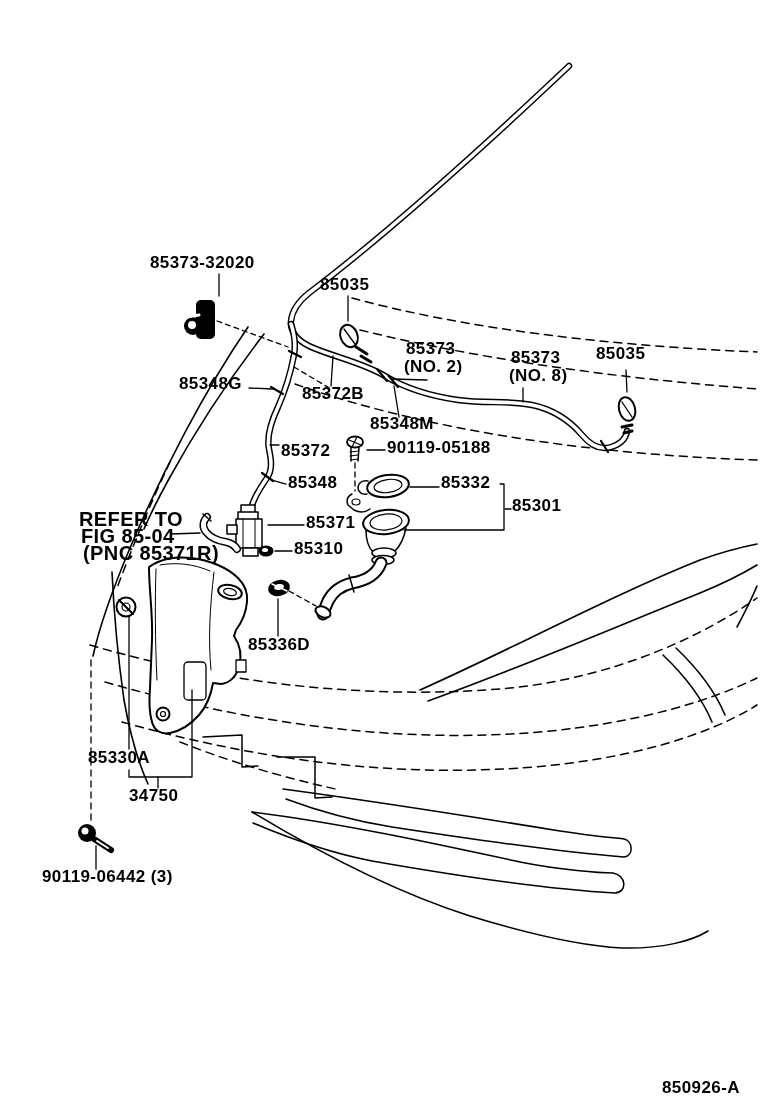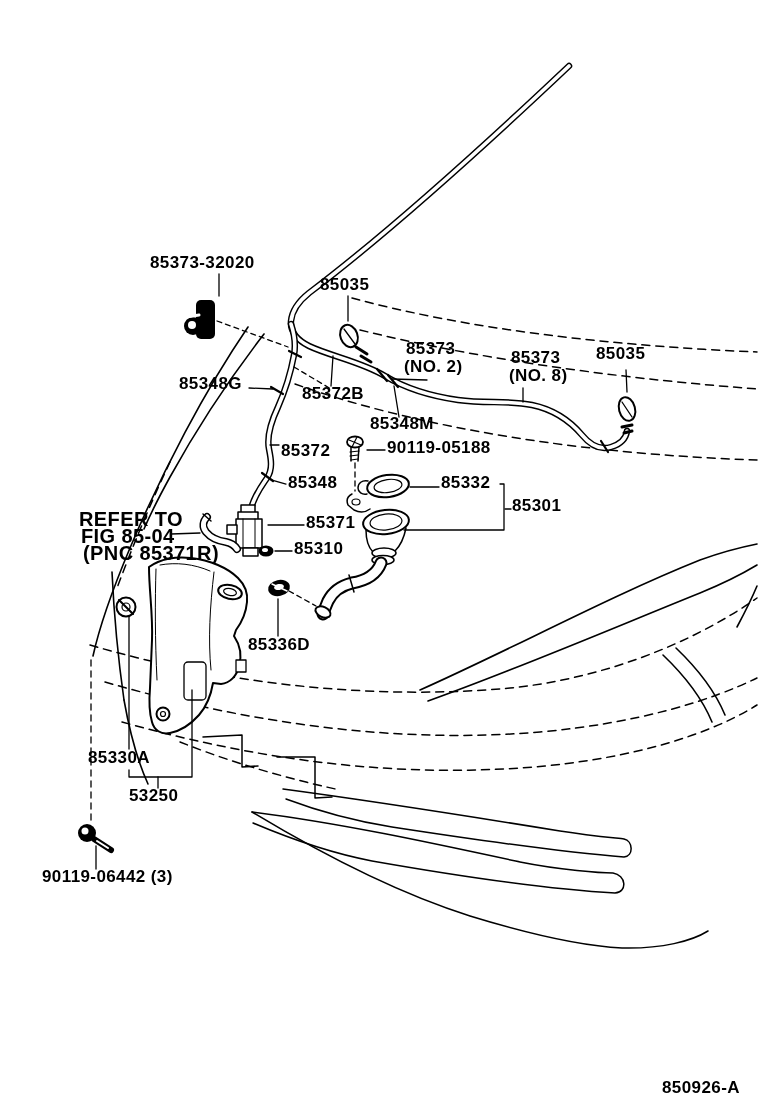--- a/index.html
+++ b/index.html
@@ -218,17 +218,17 @@
 <div class="lbl" style="left:288px;top:474px">85348</div>
 <div class="lbl" style="left:441px;top:474px">85332</div>
 <div class="lbl" style="left:512px;top:497px">85301</div>
 <div class="lbl small" style="left:79px;top:509px">REFER TO</div>
 <div class="lbl small" style="left:81px;top:526px">FIG 85-04</div>
 <div class="lbl small" style="left:83px;top:543px">(PNC 85371R)</div>
 <div class="lbl" style="left:306px;top:514px">85371</div>
 <div class="lbl" style="left:294px;top:540px">85310</div>
 <div class="lbl" style="left:248px;top:636px">85336D</div>
 <div class="lbl" style="left:88px;top:749px">85330A</div>
-<div class="lbl" style="left:129px;top:787px">53250</div>
+<div class="lbl" style="left:129px;top:787px">34750</div>
 <div class="lbl" style="left:42px;top:868px">90119-06442 (3)</div>
 <div class="lbl code" style="left:662px;top:1079px">850926-A</div>
 
 </div>
 
 </body></html>

